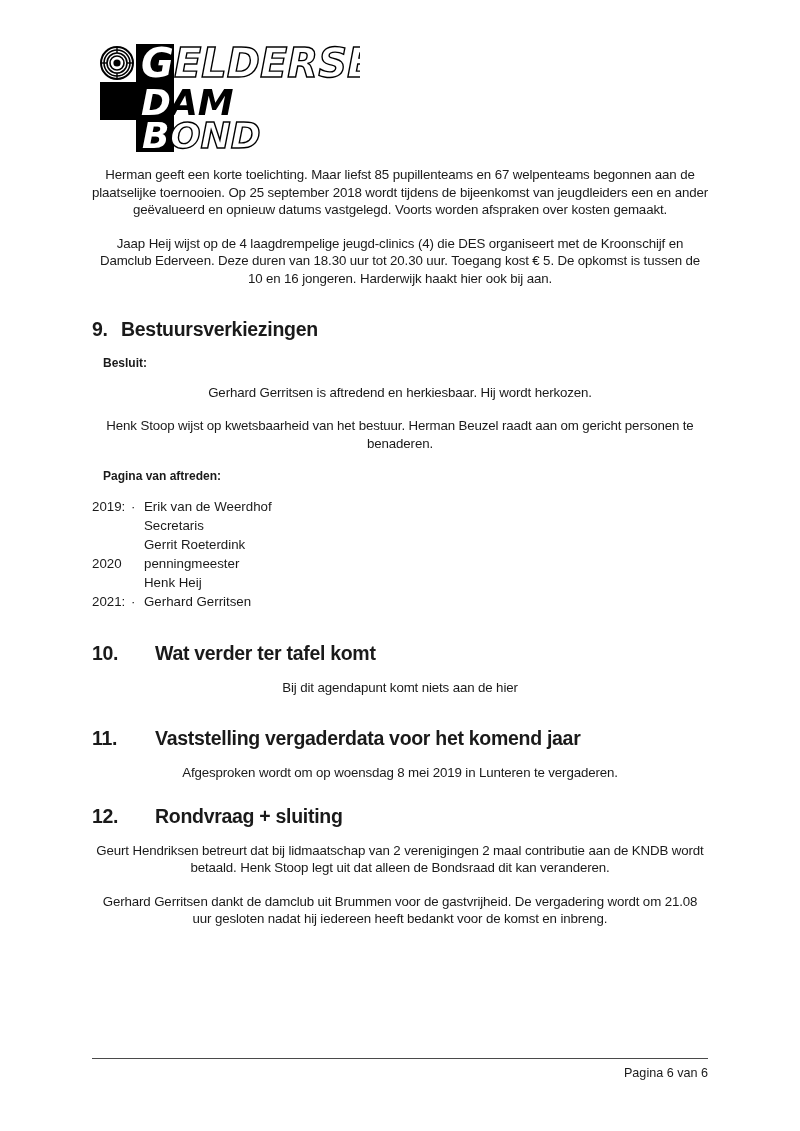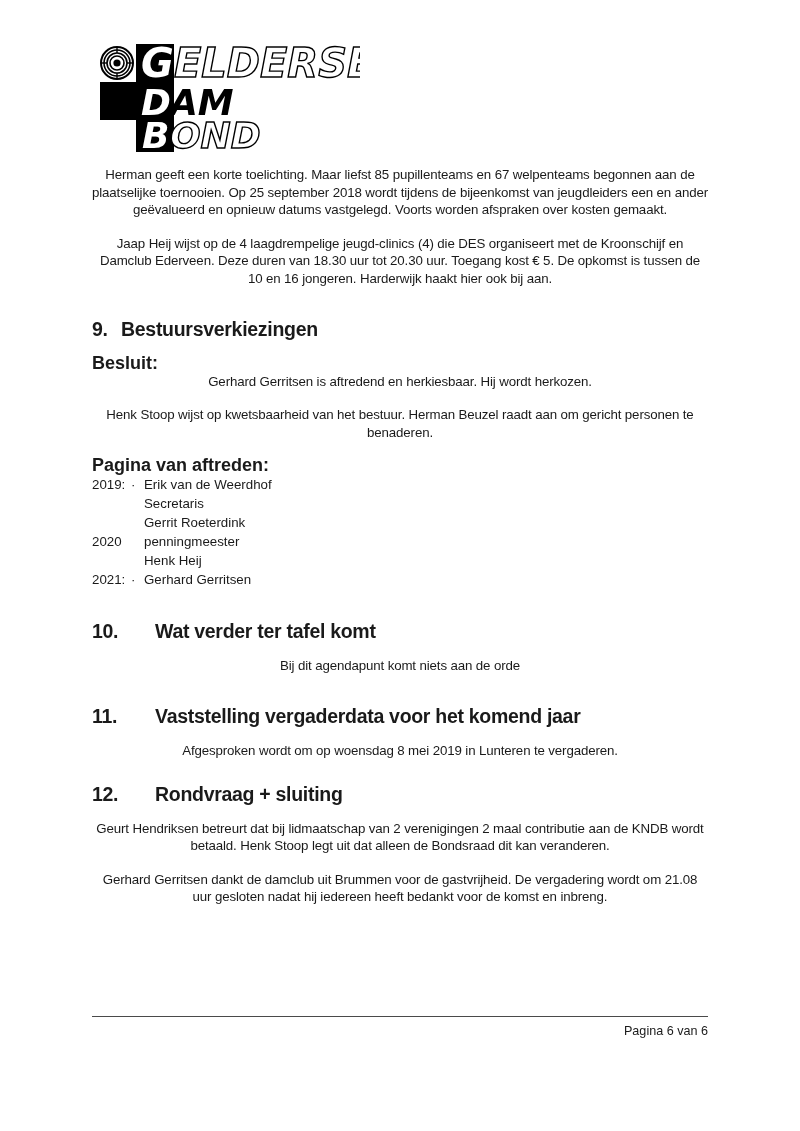--- a/index.html
+++ b/index.html
@@ -66,24 +66,24 @@
     flex: 0 0 auto;
   }
   h2.section-heading.wide-num .num {
     min-width: 63px;
   }
   h2.section-heading .ttl {
     flex: 1 1 auto;
   }
 
   .label-bold {
-    font-size: 18px;
+    font-size: 12px;
     line-height: 17.5px;
     font-weight: bold;
-    margin: 0;
+    margin: 11px;
   }
 
   
   .roster {
     margin: 0;
     padding: 0;
     font-size: 13.3px;
     line-height: 19px;
   }
   .roster-row {
@@ -103,21 +103,21 @@
   }
 
   
   .sec-gap-top { margin-top: 30px; }
   .sec-gap-top-sm { margin-top: 22px; }
 
   
   .footer {
     position: absolute;
     left: 92px;
-    top: 1016px;
+    top: 1058px;
     width: 616px;
   }
   .footer-rule {
     border: 0;
     border-top: 1px solid #4a4a4a;
     margin: 0 0 6px 0;
     width: 100%;
   }
   .footer-text {
     text-align: right;
@@ -223,21 +223,21 @@
           <span class="name">Gerhard Gerritsen</span>
         </div>
       </div>
     </div>
 
     <div class="sec-gap-top">
       <h2 class="section-heading wide-num">
         <span class="num">10.</span>
         <span class="ttl">Wat verder ter tafel komt</span>
       </h2>
-      <p class="body-text">Bij dit agendapunt komt niets aan de orde</p>
+      <p class="body-text">Bij dit agendapunt komt niets aan de hier</p>
     </div>
 
     <div class="sec-gap-top">
       <h2 class="section-heading wide-num">
         <span class="num">11.</span>
         <span class="ttl">Vaststelling vergaderdata voor het komend jaar</span>
       </h2>
       <p class="body-text">Afgesproken wordt om op woensdag 8 mei 2019 in Lunteren te vergaderen.</p>
     </div>
 

